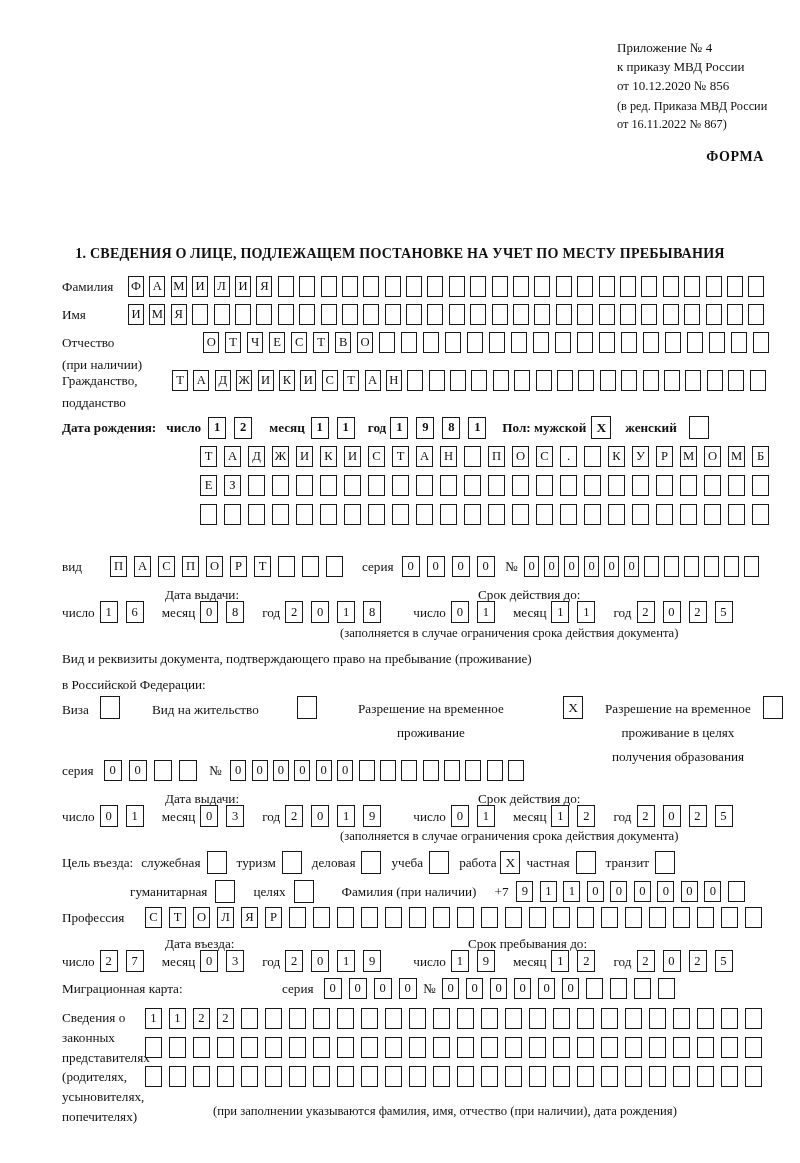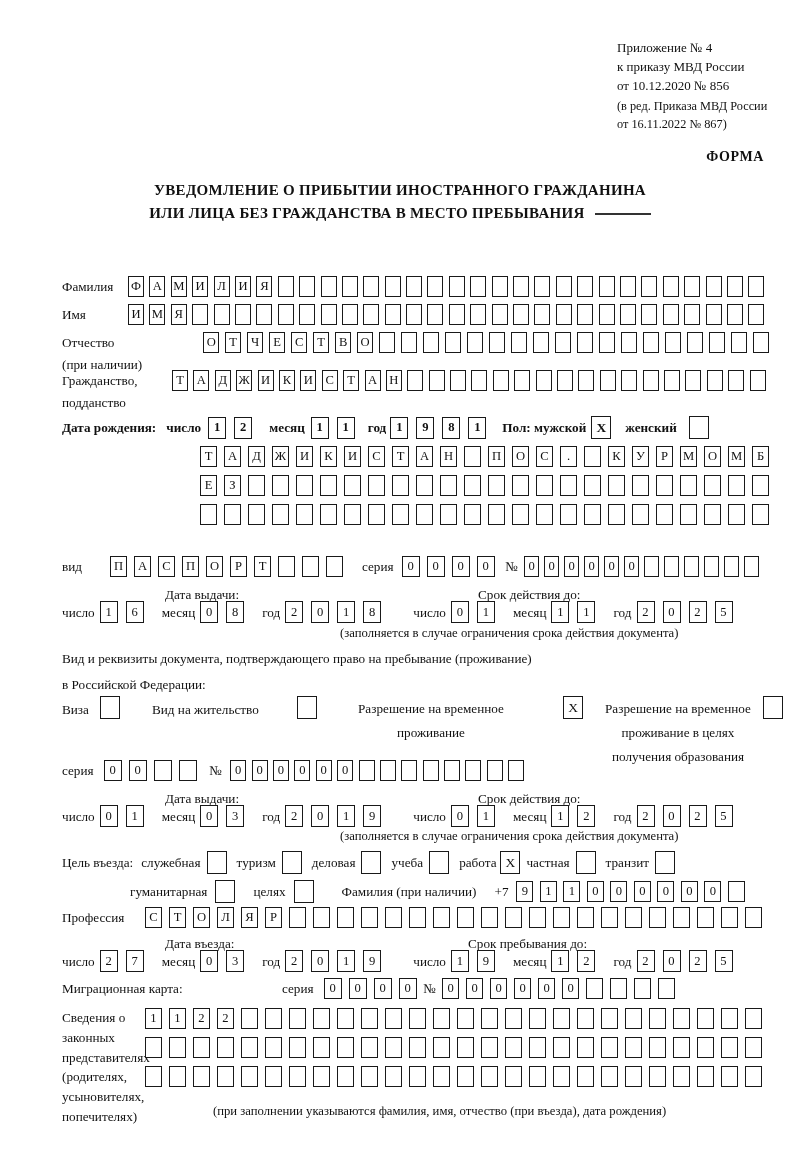--- a/index.html
+++ b/index.html
@@ -52,25 +52,22 @@
     <div>к приказу МВД России</div>
     <div>от 10.12.2020 № 856</div>
     <div class="hdr-sub">
       <div>(в ред. Приказа МВД России</div>
       <div>от 16.11.2022 № 867)</div>
     </div>
   </div>
 
   <div class="abs forma" style="top:149px;right:36px;">ФОРМА</div>
 
-  <div class="abs center title" style="top:179px;">
-    <div>УВЕДОМЛЕНИЕ О ПРИБЫТИИ ИНОСТРАННОГО ГРАЖДАНИНА</div>
-    <div><span>ИЛИ ЛИЦА БЕЗ ГРАЖДАНСТВА В МЕСТО ПРЕБЫВАНИЯ</span><span class="underline"></span></div>
-  </div>
-
+
+  <div class="abs center sec-h" style="top:245px;">1. СВЕДЕНИЯ О ЛИЦЕ, ПОДЛЕЖАЩЕМ ПОСТАНОВКЕ НА УЧЕТ ПО МЕСТУ ПРЕБЫВАНИЯ</div>
 
   <div class="abs row" style="top:276px;left:62px;">
     <span class="lbl" style="width:66px;">Фамилия</span>
     <span class="cells">
         <span class="cell">Ф</span>
         <span class="cell">А</span>
         <span class="cell">М</span>
         <span class="cell">И</span>
         <span class="cell">Л</span>
         <span class="cell">И</span>
@@ -703,15 +700,15 @@
       <span class="cell"></span>
       <span class="cell"></span>
       <span class="cell"></span>
       <span class="cell"></span>
       <span class="cell"></span>
       <span class="cell"></span>
       <span class="cell"></span>
       <span class="cell"></span>
     </div>
 
-  <div class="abs note" style="top:1104px;left:213px;">(при заполнении указываются фамилия, имя, отчество (при въезда), дата рождения)</div>
+  <div class="abs note" style="top:1104px;left:213px;">(при заполнении указываются фамилия, имя, отчество (при наличии), дата рождения)</div>
 
 </div>
 
 </body></html>

